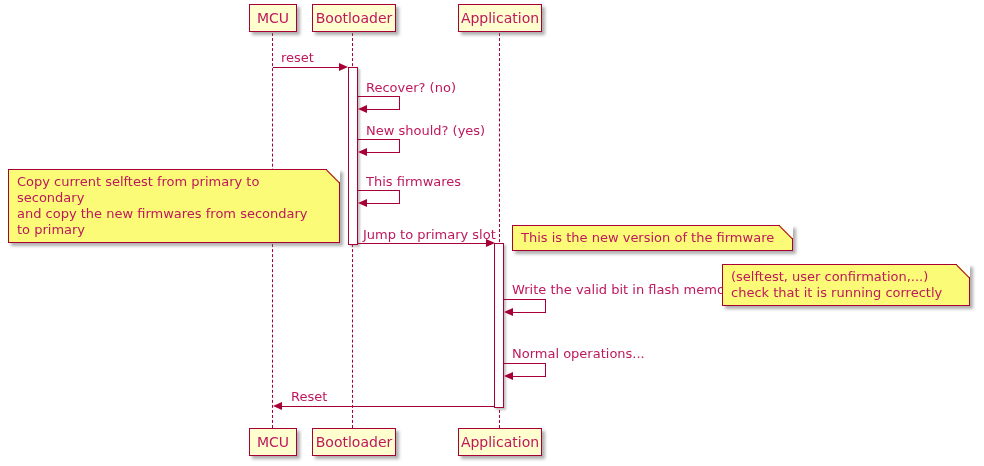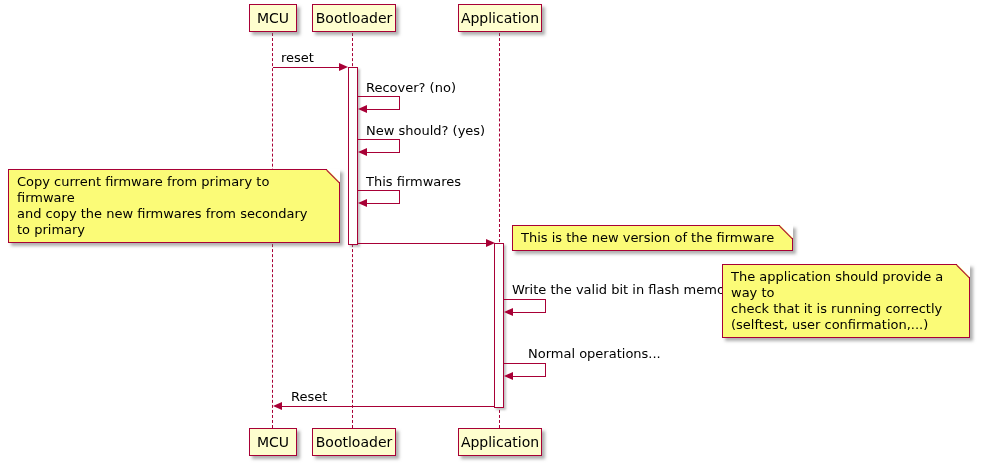--- a/index.html
+++ b/index.html
@@ -6,21 +6,21 @@
     --border:#A80036;
     --pfill:#FEFECE;
     --nfill:#FBFB77;
   }
   html,body{margin:0;padding:0;background:#ffffff;}
   .diagram{
     position:relative;
     width:984px;height:466px;
     background:#ffffff;
     font-family:"DejaVu Sans","Liberation Sans",sans-serif;
-    font-size:13px;color:#000000;
+    font-size:13px;color:#be185d;
     overflow:hidden;
   }
   .lifeline{
     position:absolute;width:0;
     border-left:1px dashed var(--border);
   }
   .participant{
     position:absolute;height:28px;
     background:var(--pfill);
     border:1.5px solid var(--border);
@@ -97,44 +97,44 @@
   <div class="hl" style="left:367px;top:152px;width:33px"></div>
   <div class="ah l" style="left:358px;top:148px"></div>
 
   <div class="mlabel" style="left:366px;top:175px">This firmwares</div>
   <div class="hl" style="left:358px;top:190px;width:42px"></div>
   <div class="vl" style="left:399px;top:190px;height:14px"></div>
   <div class="hl" style="left:367px;top:203px;width:33px"></div>
   <div class="ah l" style="left:358px;top:199px"></div>
 
   <div class="note" style="left:8px;top:169px;width:332px">
-    <div class="note-line">Copy current firmware from primary to firmware</div>
+    <div class="note-line">Copy current selftest from primary to secondary</div>
     <div class="note-line">and copy the new firmwares from secondary to primary</div>
   </div>
 
+  <div class="mlabel" style="left:363px;top:228px">Jump to primary slot</div>
   <div class="hl" style="left:358px;top:243px;width:128px"></div>
   <div class="ah r" style="left:486px;top:239px"></div>
 
   <div class="note nowrap" style="left:512px;top:225px">
     <div class="note-line">This is the new version of the firmware</div>
   </div>
 
   <div class="mlabel" style="left:512px;top:283px">Write the valid bit in flash memory</div>
   <div class="hl" style="left:504px;top:299px;width:42px"></div>
   <div class="vl" style="left:545px;top:299px;height:14px"></div>
   <div class="hl" style="left:513px;top:312px;width:33px"></div>
   <div class="ah l" style="left:504px;top:308px"></div>
 
   <div class="note" style="left:722px;top:264px;width:248px">
-    <div class="note-line">The application should provide a way to</div>
+    <div class="note-line">(selftest, user confirmation,...)</div>
     <div class="note-line">check that it is running correctly</div>
-    <div class="note-line">(selftest, user confirmation,...)</div>
   </div>
 
-  <div class="mlabel" style="left:528px;top:347px">Normal operations...</div>
+  <div class="mlabel" style="left:512px;top:347px">Normal operations...</div>
   <div class="hl" style="left:504px;top:363px;width:42px"></div>
   <div class="vl" style="left:545px;top:363px;height:14px"></div>
   <div class="hl" style="left:513px;top:376px;width:33px"></div>
   <div class="ah l" style="left:504px;top:372px"></div>
 
   <div class="mlabel" style="left:291px;top:390px">Reset</div>
   <div class="hl" style="left:282px;top:406px;width:212px"></div>
   <div class="ah l" style="left:273px;top:402px"></div>
 
   <div class="participant" style="left:249px;top:428px;width:48px">MCU</div>

